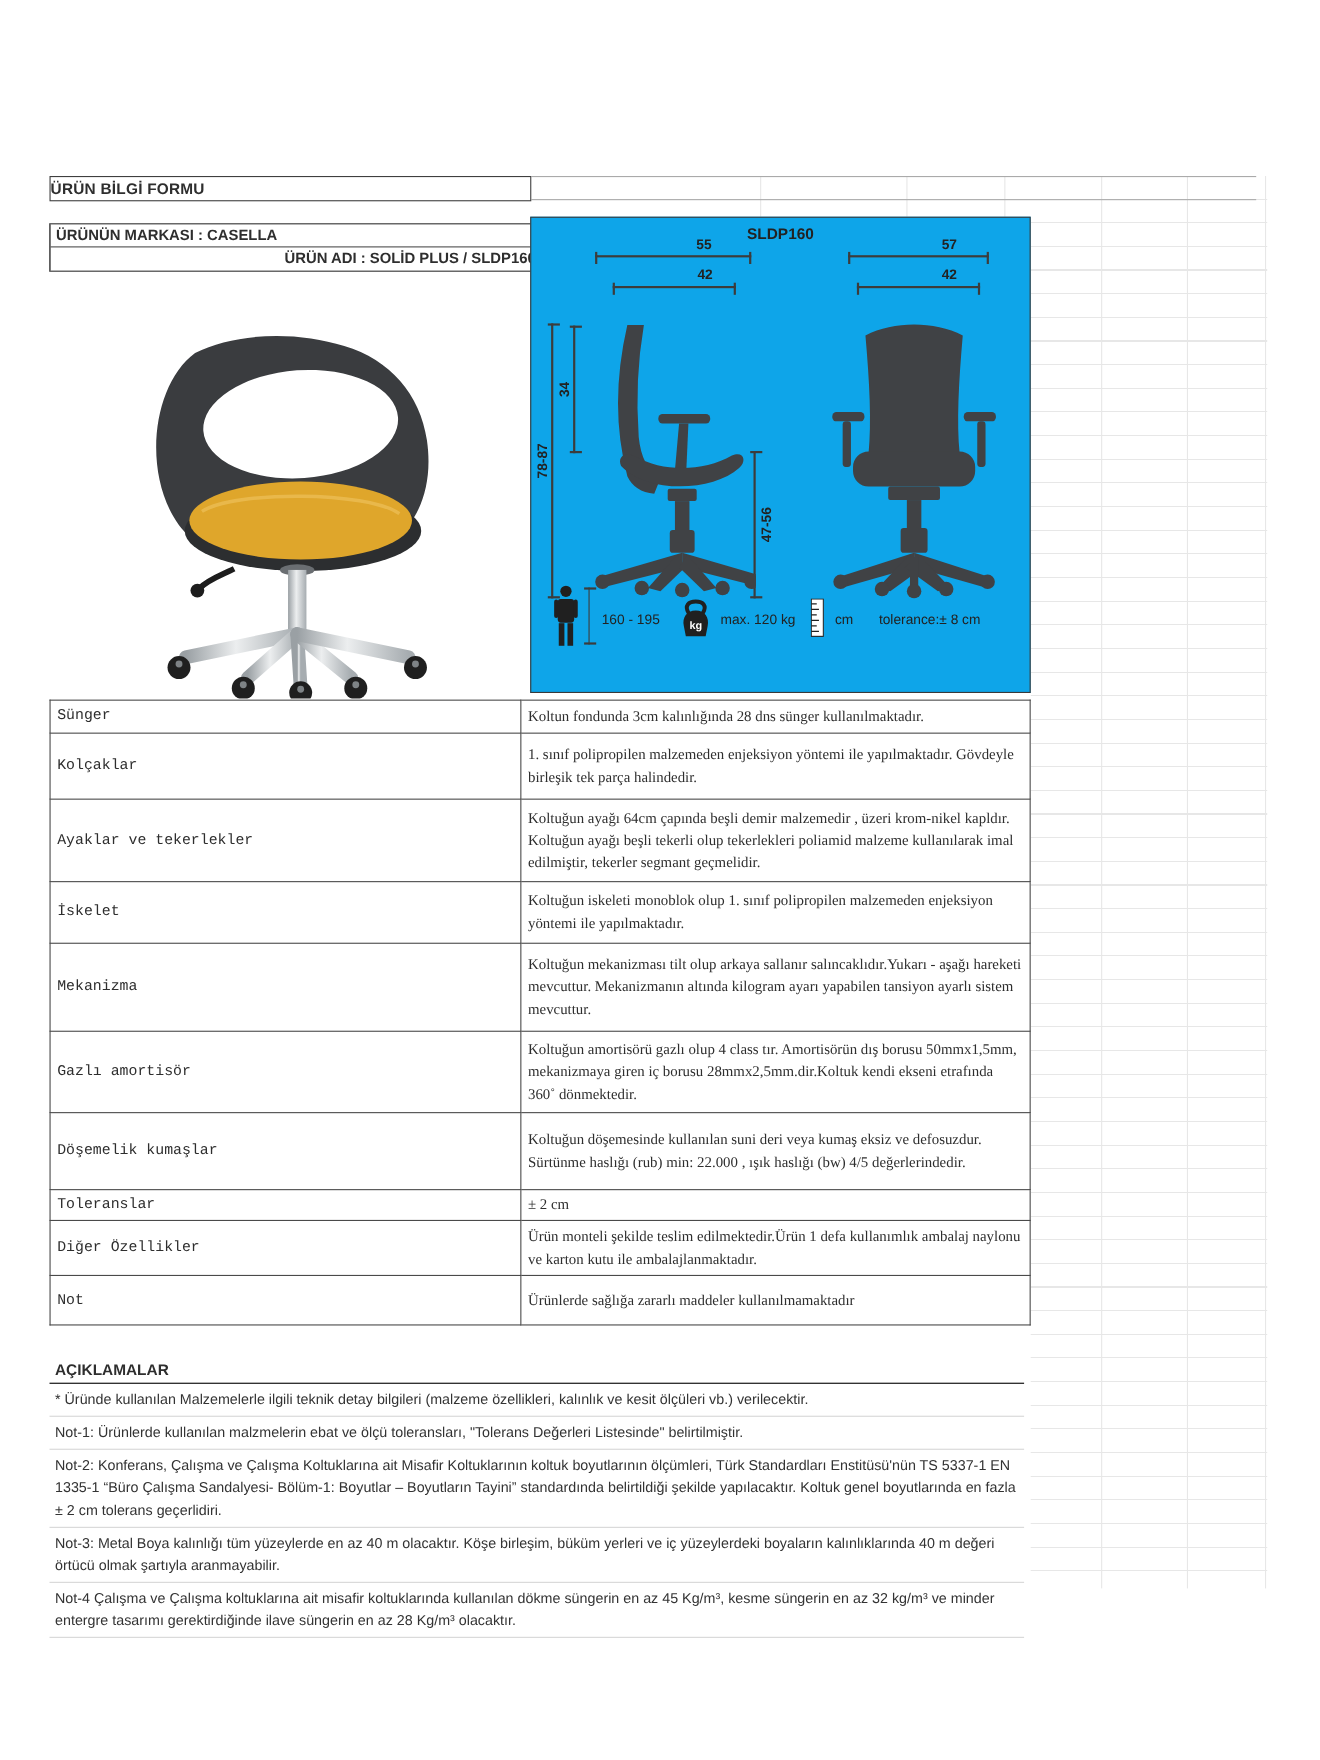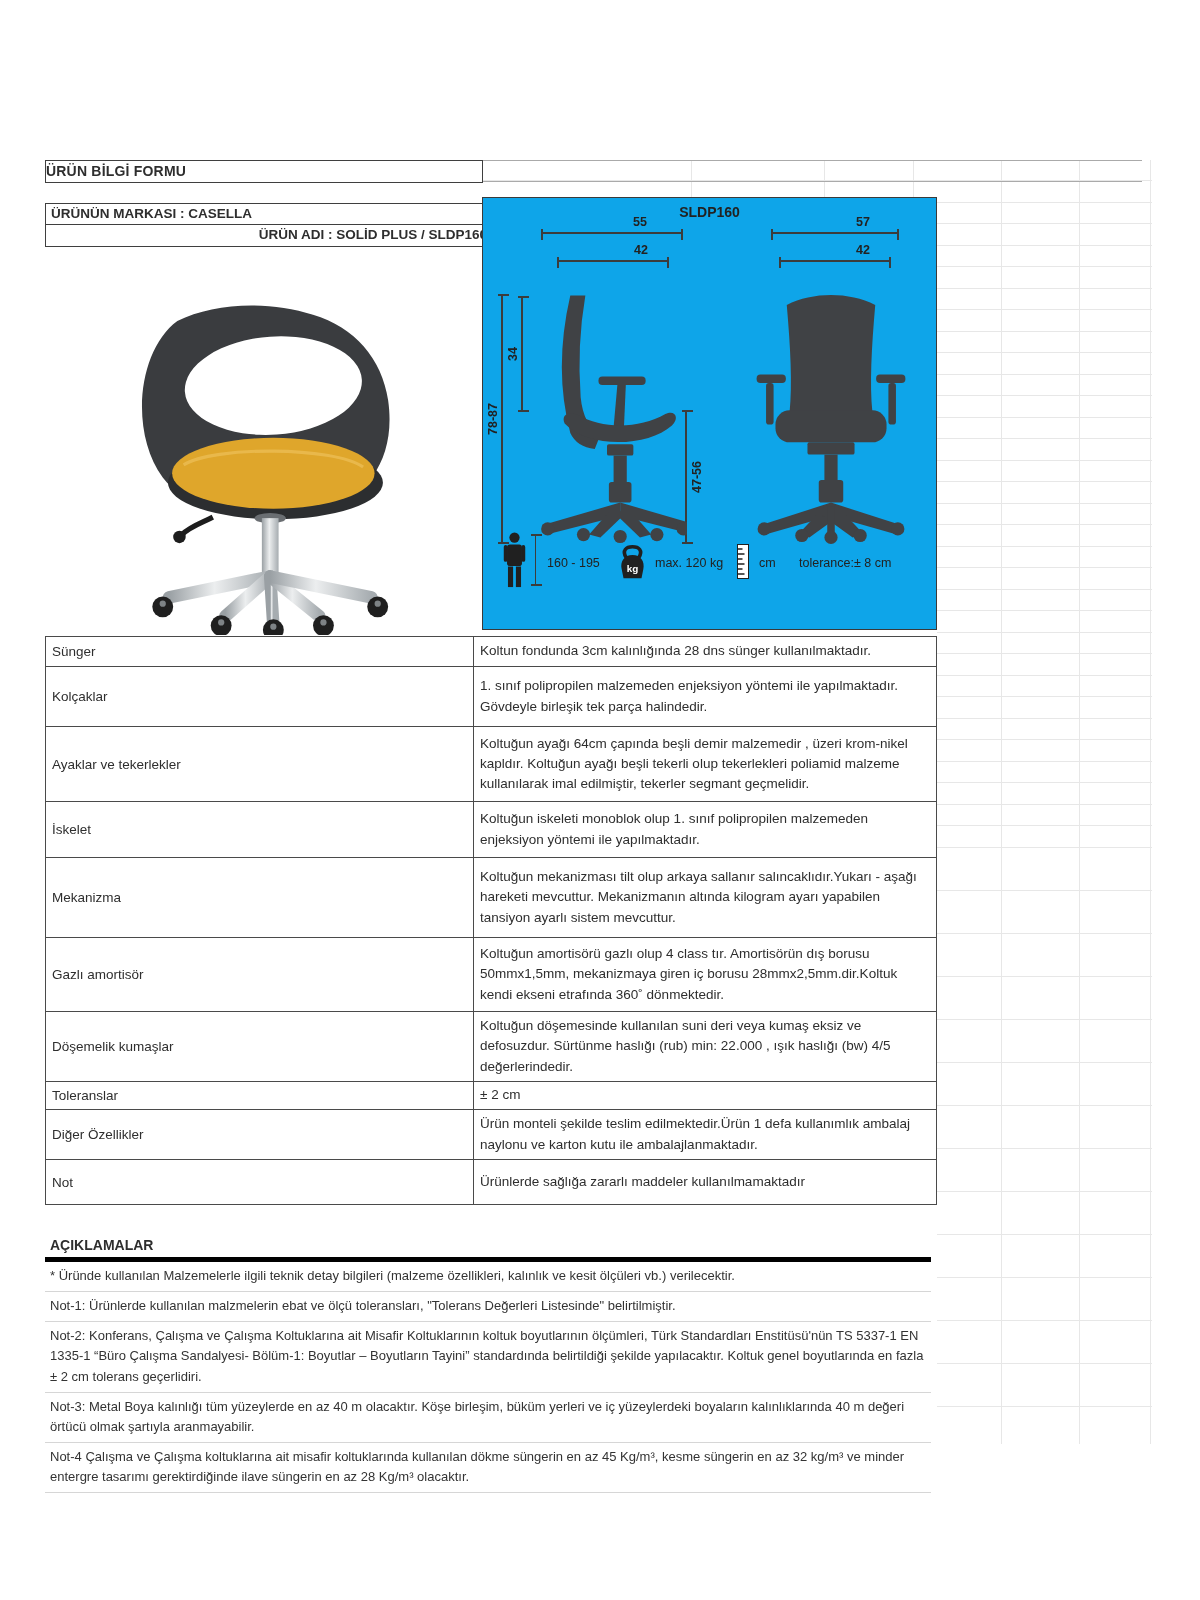--- a/index.html
+++ b/index.html
@@ -29,26 +29,26 @@
   .dimv i{position:absolute;left:-5px;height:2px;width:11px;background:#3c3c3c;}
   .dimv i.t{top:0}.dimv i.b{bottom:0}
   .dimv .lab{position:absolute;top:50%;left:-10px;transform:translate(-50%,-50%) rotate(-90deg);font-weight:bold;font-size:12.5px;white-space:nowrap;color:#222;}
   .dimv .lab.right{left:auto;right:-10px;transform:translate(50%,-50%) rotate(-90deg);}
   .legend-txt{position:absolute;font-size:12.5px;color:#222;white-space:nowrap;}
   
   .specs{left:45px;top:636px;width:892px;}
   table.spec{border-collapse:collapse;width:892px;table-layout:fixed;background:#fff;}
   table.spec td,table.spec th{border:1px solid #4a4a4a;box-sizing:border-box;vertical-align:middle;font-size:13.5px;color:#2e2e2e;}
   th.spec-title{height:26px;font-size:13.5px;font-weight:bold;text-align:center;border-top:1px dotted #888;}
-  td.lbl{width:428px;padding:2px 4px 2px 6px;}
-  td.val{padding:3px 6px;line-height:1.5;}
+  td.lbl{width:428px;padding:2px 4px 2px 6px;font-family:Liberation Mono, monospace;}
+  td.val{padding:3px 6px;line-height:1.5;font-family:Liberation Serif, serif;}
   tr.h30{height:30px}tr.h60{height:60px}tr.h75{height:75px}tr.h56{height:56px}tr.h80{height:80px}tr.h74{height:74px}tr.h70{height:70px}tr.h28{height:28px}tr.h50{height:50px}tr.h45{height:45px}
   
   .notes{left:45px;top:1233px;width:886px;}
-  .note-h{font-weight:bold;font-size:14px;padding:4px 0 4px 5px;border-bottom:5px solid #000000;}
+  .note-h{font-weight:bold;font-size:14px;padding:4px 0 4px 5px;border-bottom:1px solid #000000;}
   .note{font-size:13px;line-height:1.55;padding:4px 0 5px 5px;border-bottom:1px solid #d6d6d6;color:#333;}
   svg{display:block;}
 </style>
 </head>
 <body>
 
 <div class="gridstrip" style="left:483px;top:160px;width:454px;height:37px;">
   <div class="vgrid" style="left:208px"></div>
     <div class="vgrid" style="left:341px"></div>
     <div class="vgrid" style="left:430px"></div>

